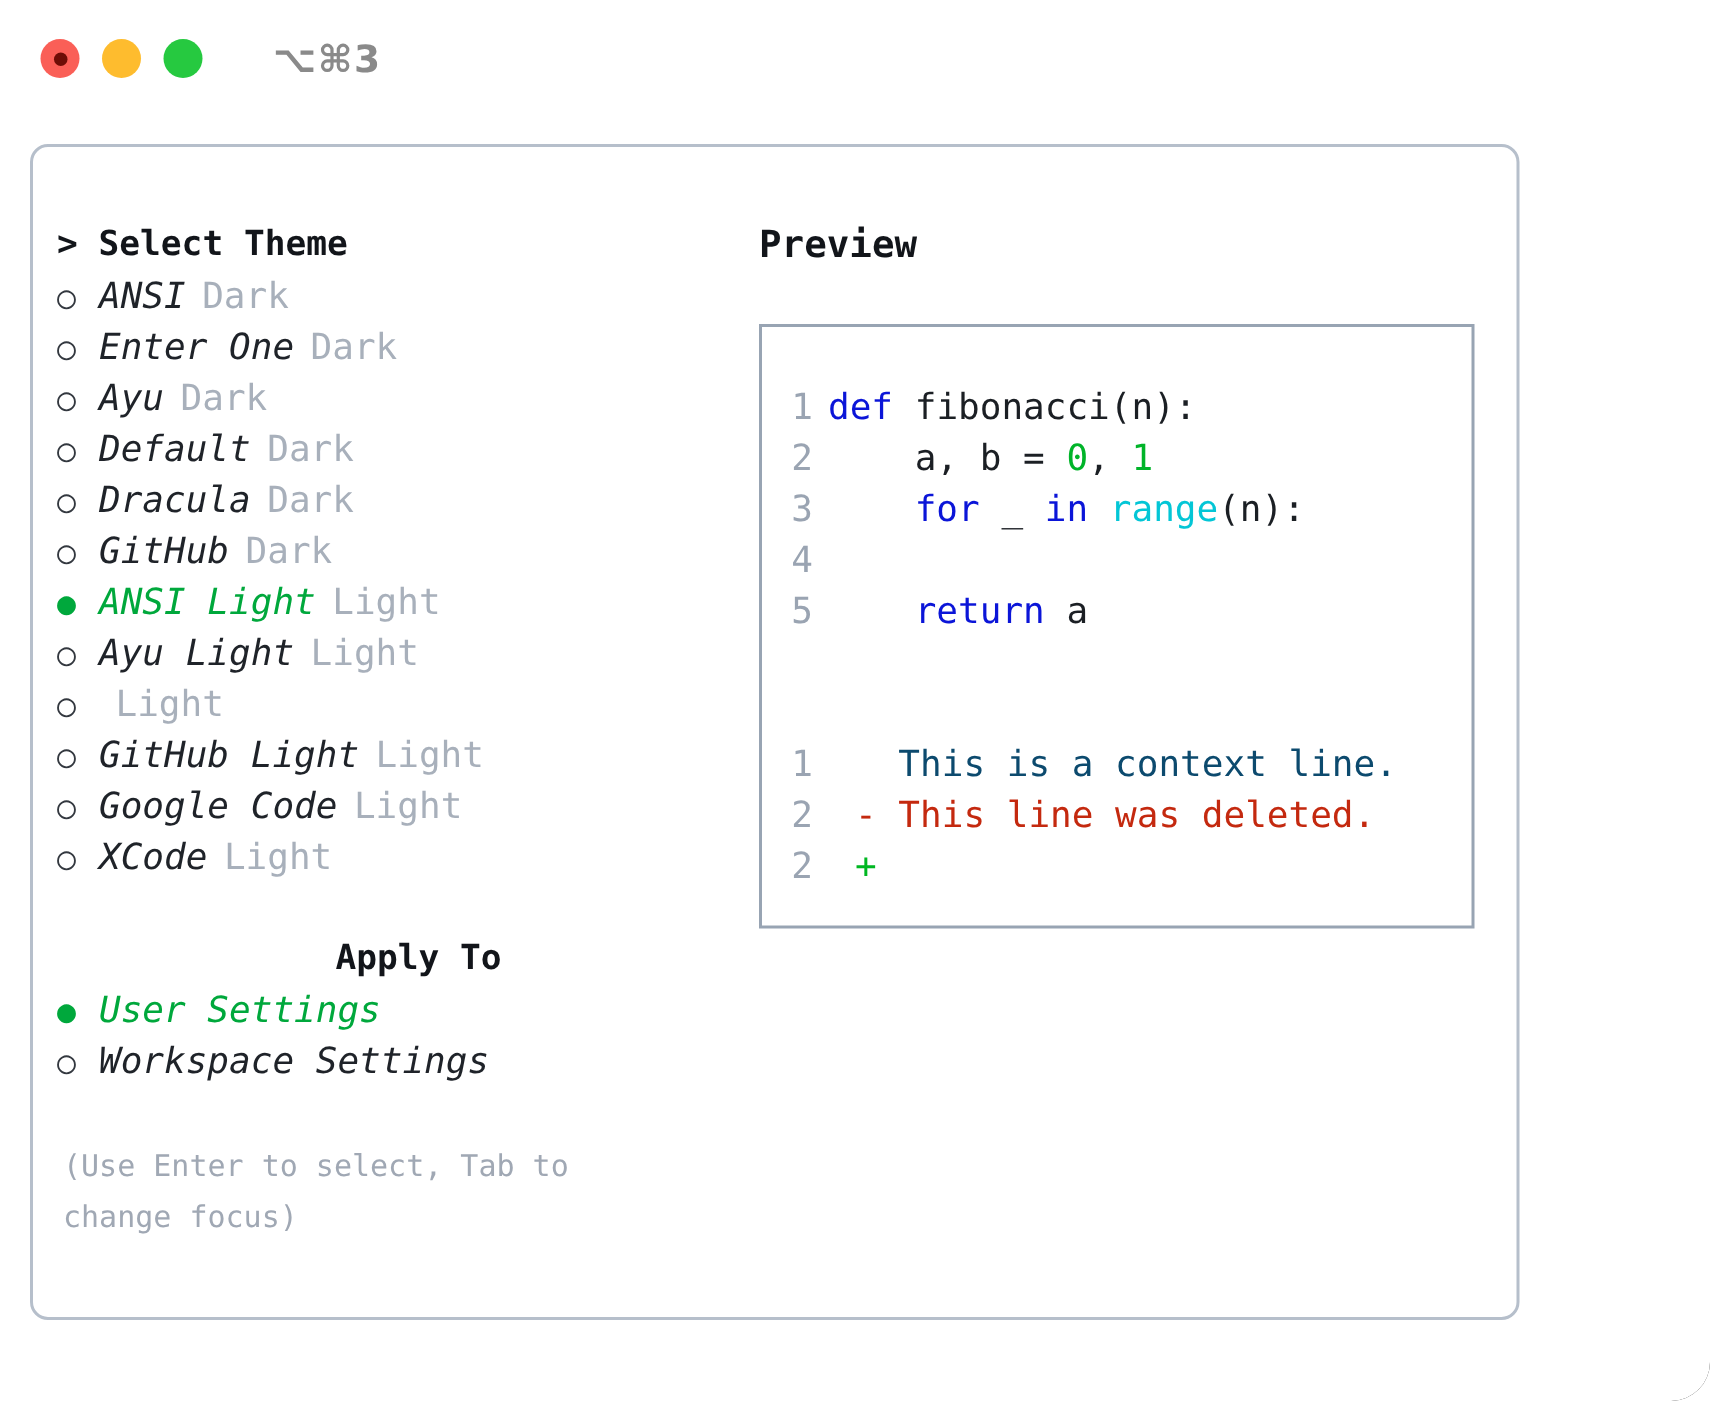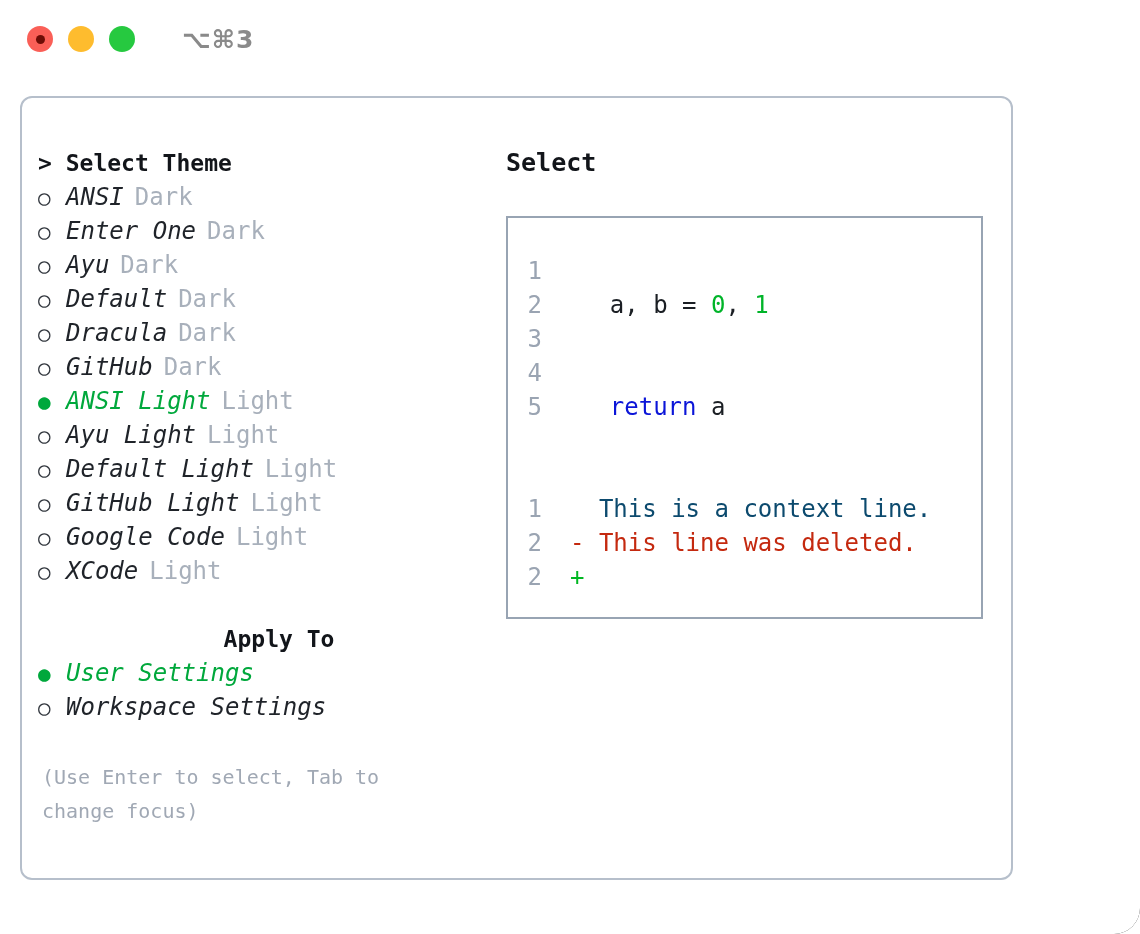--- a/index.html
+++ b/index.html
@@ -215,44 +215,44 @@
 
         <div id="theme-list">
             <div class="opt-row"><span class="radio">○</span><span class="opt-label">ANSI</span><span class="opt-variant">Dark</span></div>
             <div class="opt-row"><span class="radio">○</span><span class="opt-label">Enter One</span><span class="opt-variant">Dark</span></div>
             <div class="opt-row"><span class="radio">○</span><span class="opt-label">Ayu</span><span class="opt-variant">Dark</span></div>
             <div class="opt-row"><span class="radio">○</span><span class="opt-label">Default</span><span class="opt-variant">Dark</span></div>
             <div class="opt-row"><span class="radio">○</span><span class="opt-label">Dracula</span><span class="opt-variant">Dark</span></div>
             <div class="opt-row"><span class="radio">○</span><span class="opt-label">GitHub</span><span class="opt-variant">Dark</span></div>
             <div class="opt-row"><span class="radio on">●</span><span class="opt-label sel">ANSI Light</span><span class="opt-variant">Light</span></div>
             <div class="opt-row"><span class="radio">○</span><span class="opt-label">Ayu Light</span><span class="opt-variant">Light</span></div>
-            <div class="opt-row"><span class="radio">○</span><span class="opt-label">Default Light</span><span class="opt-variant">Light</span></div>
+            <div class="opt-row"><span class="radio">○</span><span class="opt-variant">Light</span></div>
             <div class="opt-row"><span class="radio">○</span><span class="opt-label">GitHub Light</span><span class="opt-variant">Light</span></div>
             <div class="opt-row"><span class="radio">○</span><span class="opt-label">Google Code</span><span class="opt-variant">Light</span></div>
             <div class="opt-row"><span class="radio">○</span><span class="opt-label">XCode</span><span class="opt-variant">Light</span></div>
           </div>
 
         <div class="section-title" id="apply-to-title">Apply To</div>
 
         <div id="apply-to-list">
             <div class="opt-row"><span class="radio on">●</span><span class="opt-label sel">User Settings</span></div>
             <div class="opt-row"><span class="radio">○</span><span class="opt-label">Workspace Settings</span></div>
           </div>
 
         <div id="hint-text">(Use Enter to select, Tab to change focus)</div>
       </div>
 
       <div id="right-column">
-        <div id="preview-title">Select</div>
+        <div id="preview-title">Preview</div>
 
         <div id="preview-box">
           <div id="code-block">
-              <div class="code-line"><span class="lineno">1</span></div>
+              <div class="code-line"><span class="lineno">1</span><span class="codetext"><span class="tok-kw">def</span><span class="tok-plain"> </span><span class="tok-fn">fibonacci</span><span class="tok-plain">(n):</span></span></div>
               <div class="code-line"><span class="lineno">2</span><span class="codetext"><span class="tok-plain">    a, b = </span><span class="tok-num">0</span><span class="tok-plain">, </span><span class="tok-num">1</span></span></div>
-              <div class="code-line"><span class="lineno">3</span></div>
+              <div class="code-line"><span class="lineno">3</span><span class="codetext"><span class="tok-plain">    </span><span class="tok-kw">for</span><span class="tok-plain"> _ </span><span class="tok-kw">in</span><span class="tok-plain"> </span><span class="tok-blt">range</span><span class="tok-plain">(n):</span></span></div>
               <div class="code-line"><span class="lineno">4</span></div>
               <div class="code-line"><span class="lineno">5</span><span class="codetext"><span class="tok-plain">    </span><span class="tok-kw">return</span><span class="tok-plain"> a</span></span></div>
             </div>
           <div class="blank-line"></div>
           <div class="blank-line"></div>
           <div id="diff-block">
               <div class="code-line"><span class="lineno">1</span><span class="diff-ctx" style="padding-left: 18px;"> </span><span class="diff-ctx"> This is a context line.</span></div>
               <div class="code-line"><span class="lineno">2</span><span class="diff-del" style="padding-left: 18px;">-</span><span class="diff-del"> This line was deleted.</span></div>
               <div class="code-line"><span class="lineno">2</span><span class="diff-add" style="padding-left: 18px;">+</span></div>
             </div>

